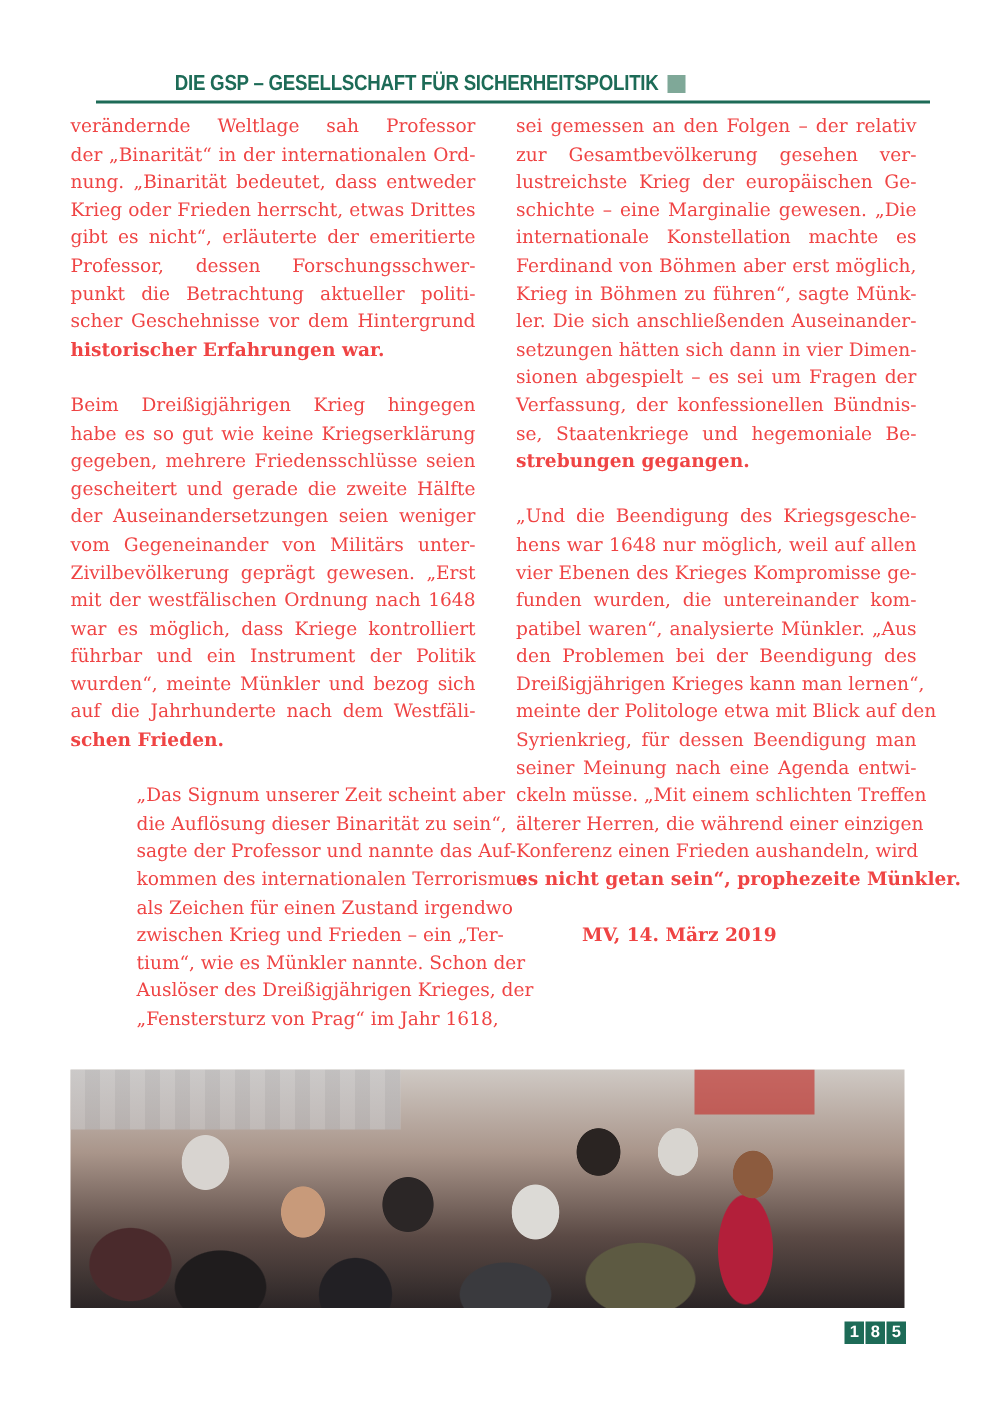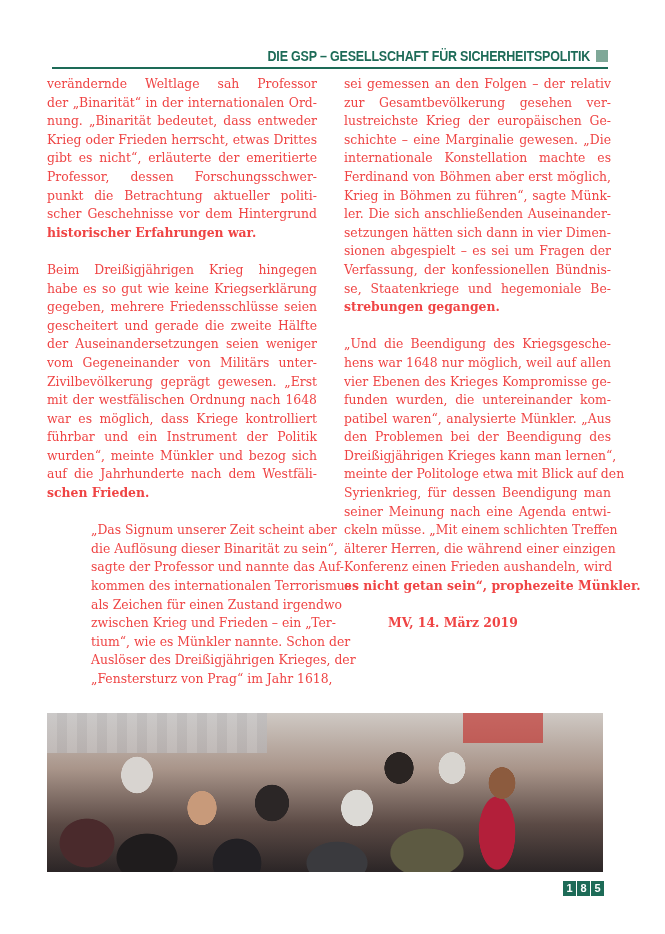--- a/index.html
+++ b/index.html
@@ -1,21 +1,21 @@
 <!DOCTYPE html>
 <html><head>
   <meta charset="utf-8">
   <style>
     html, body { margin: 0; padding: 0; background: #ffffff; }
     body { width: 665px; height: 934px; position: relative; overflow: hidden; }
 
     .header {
-      position: absolute; left: 52px; top: 44px; width: 556px; height: 23px;
+      position: absolute; left: 64px; top: 44px; width: 556px; height: 23px;
       border-bottom: 2px solid #1d6b57;
-      display: flex; justify-content: flex-end; align-items: center;
+      display: flex; justify-content: flex-start; align-items: center;
     }
     .header-title {
       font-family: "Liberation Sans Narrow", "Liberation Sans", sans-serif;
       font-weight: bold; font-size: 14.5px; letter-spacing: -0.2px;
       color: #1d6b57; margin-right: 6px; white-space: nowrap;
       transform: scaleX(0.86); transform-origin: right center;
     }
     .header-square {
       width: 12px; height: 12px; background: #7fa898; display: inline-block;
     }

